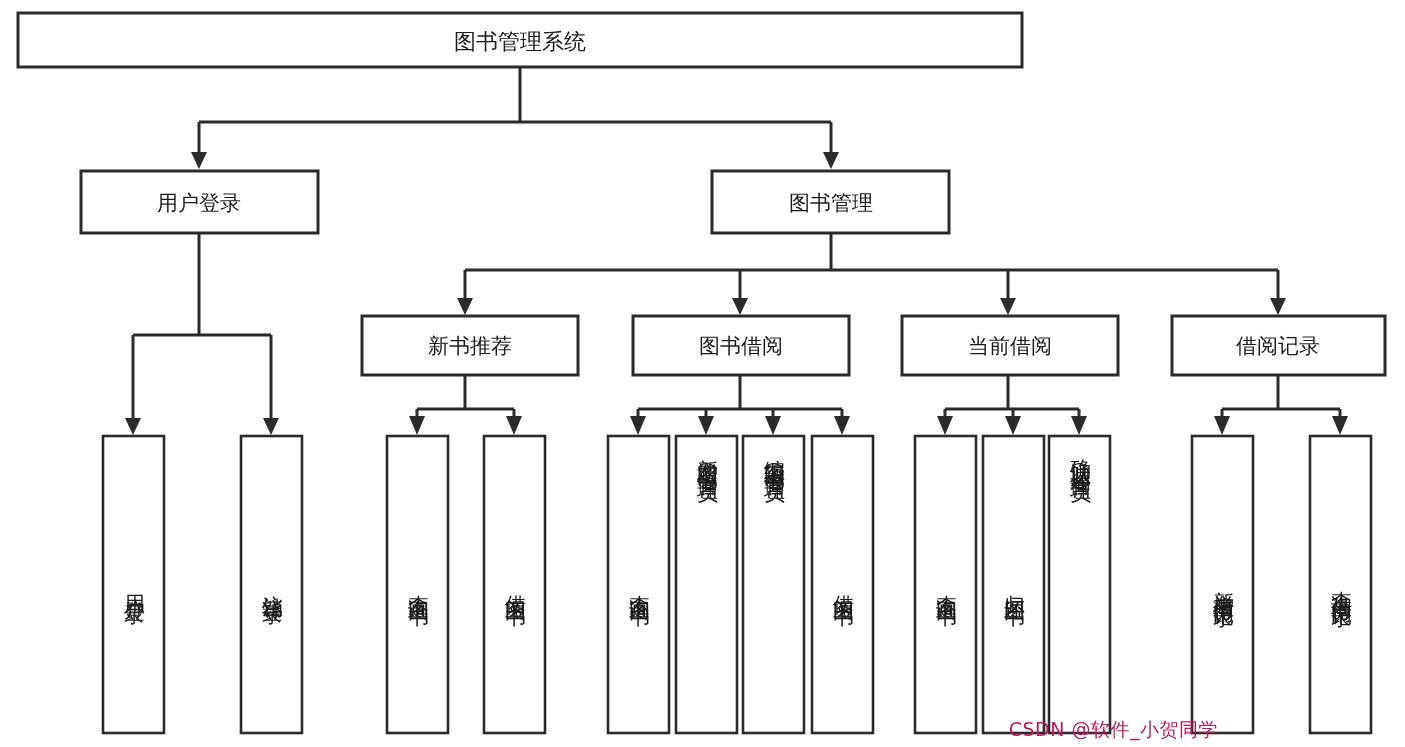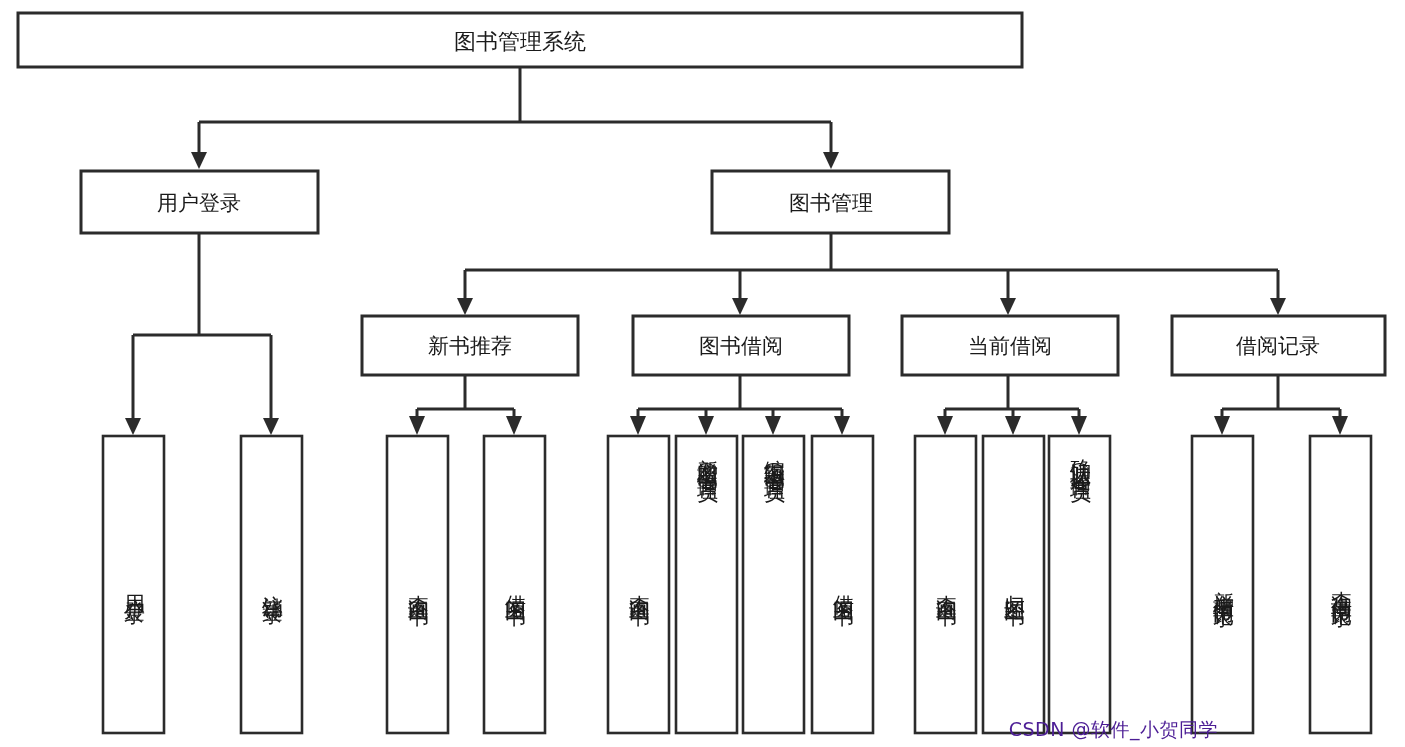--- a/index.html
+++ b/index.html
@@ -73,21 +73,21 @@
   }
   .v-leaf-label.top-align {
     justify-content: flex-start;
   }
   .watermark {
     position: absolute;
     right: 8px;
     bottom: 4px;
     font-family: "DejaVu Sans", "Liberation Sans", sans-serif;
     font-size: 19px;
-    color: #4c1d95;
+    color: #be185d;
     white-space: nowrap;
     letter-spacing: 0.5px;
   }
 </style>
 </head>
 <body>
 
 <div id="diagram-root">
 
   <svg class="flow" viewBox="0 0 1405 747" xmlns="http://www.w3.org/2000/svg">

